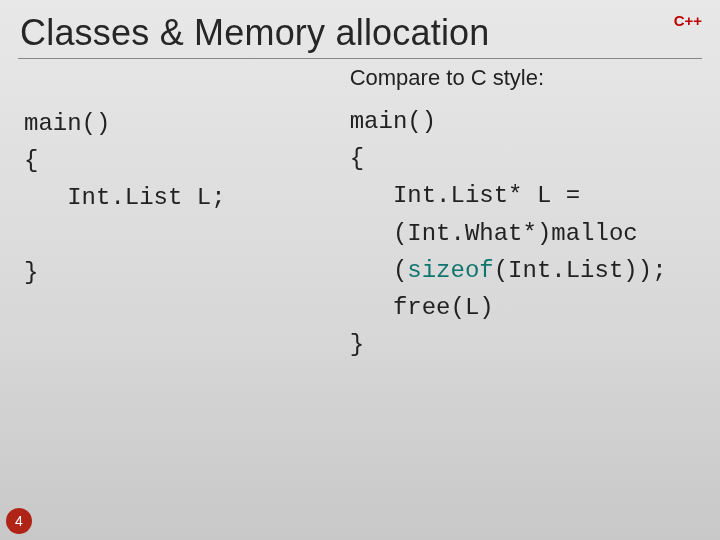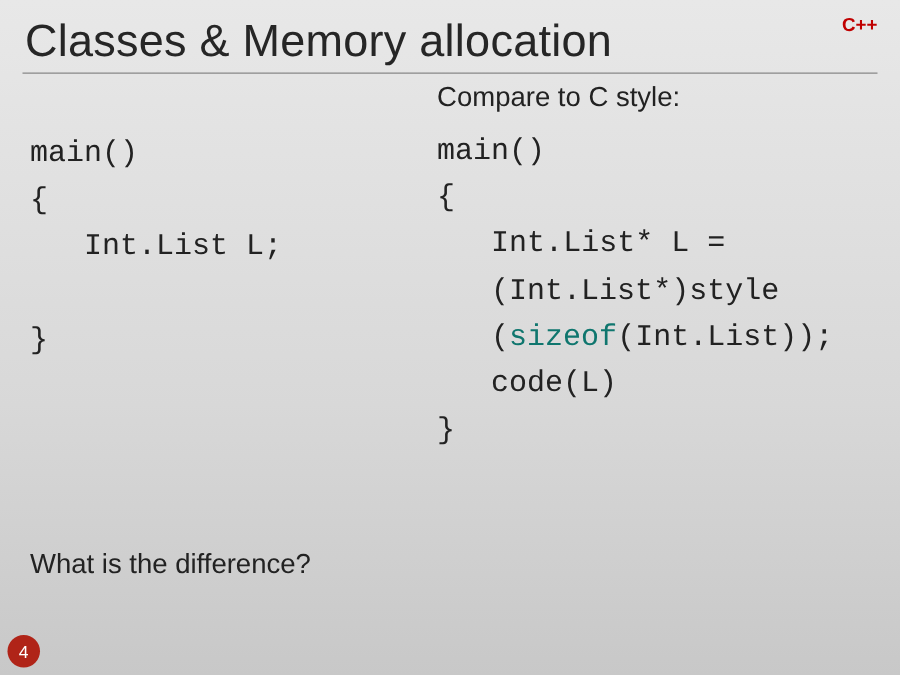--- a/index.html
+++ b/index.html
@@ -93,25 +93,24 @@
 <span>   Int.List L;</span>
 <span></span>
 <span>}</span></div>
     </div>
 
     <div class="col col-right">
       <div class="subhead">Compare to C style:</div>
       <div class="code code-right"><span>main()</span>
 <span>{</span>
 <span><span>   </span><span>Int.List* L =</span></span>
-<span>   (Int.List*)style</span>
+<span>   (Int.What*)malloc</span>
 <span><span>   (</span><span class="kw">sizeof</span><span>(Int.List));</span></span>
-<span>   code(L)</span>
+<span>   free(L)</span>
 <span>}</span></div>
     </div>
 
   </div>
 
-  <div class="footer-q">What is the difference?</div>
 
   <div class="page-num">4</div>
 
 </div>
 
 </body></html>

